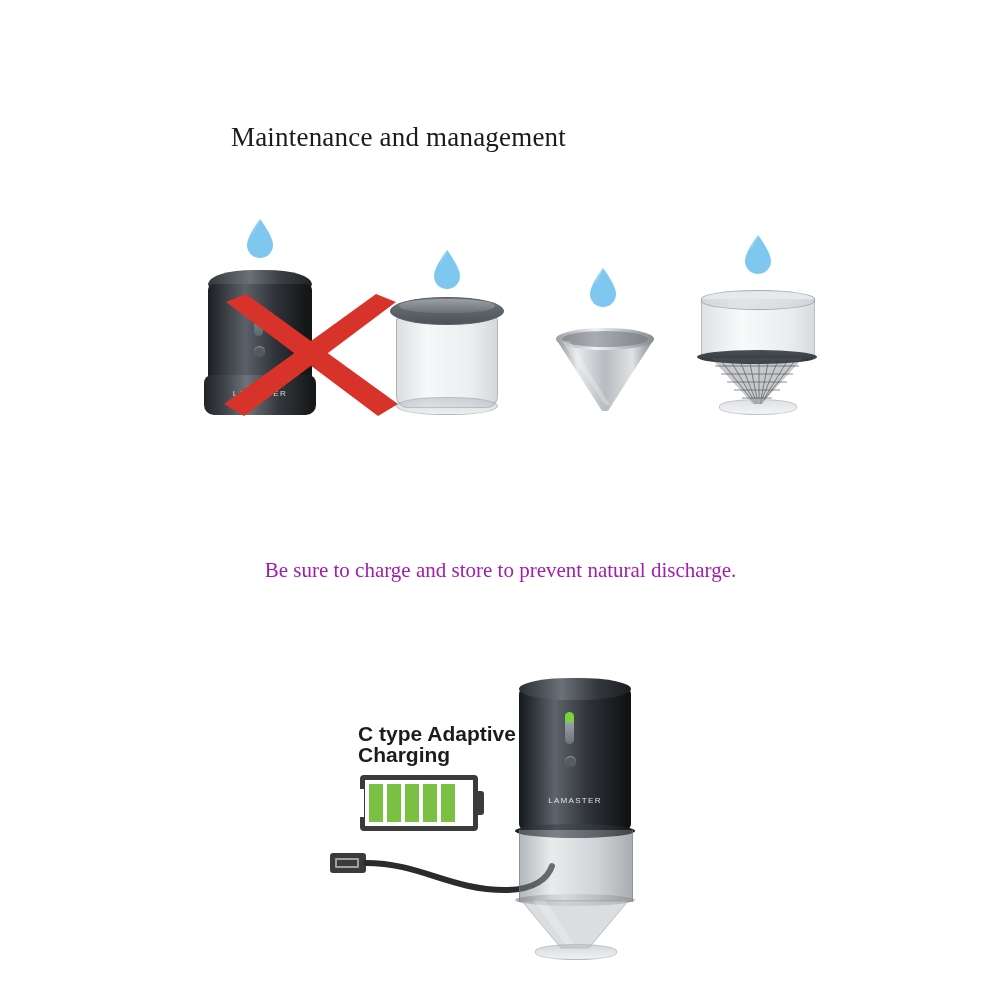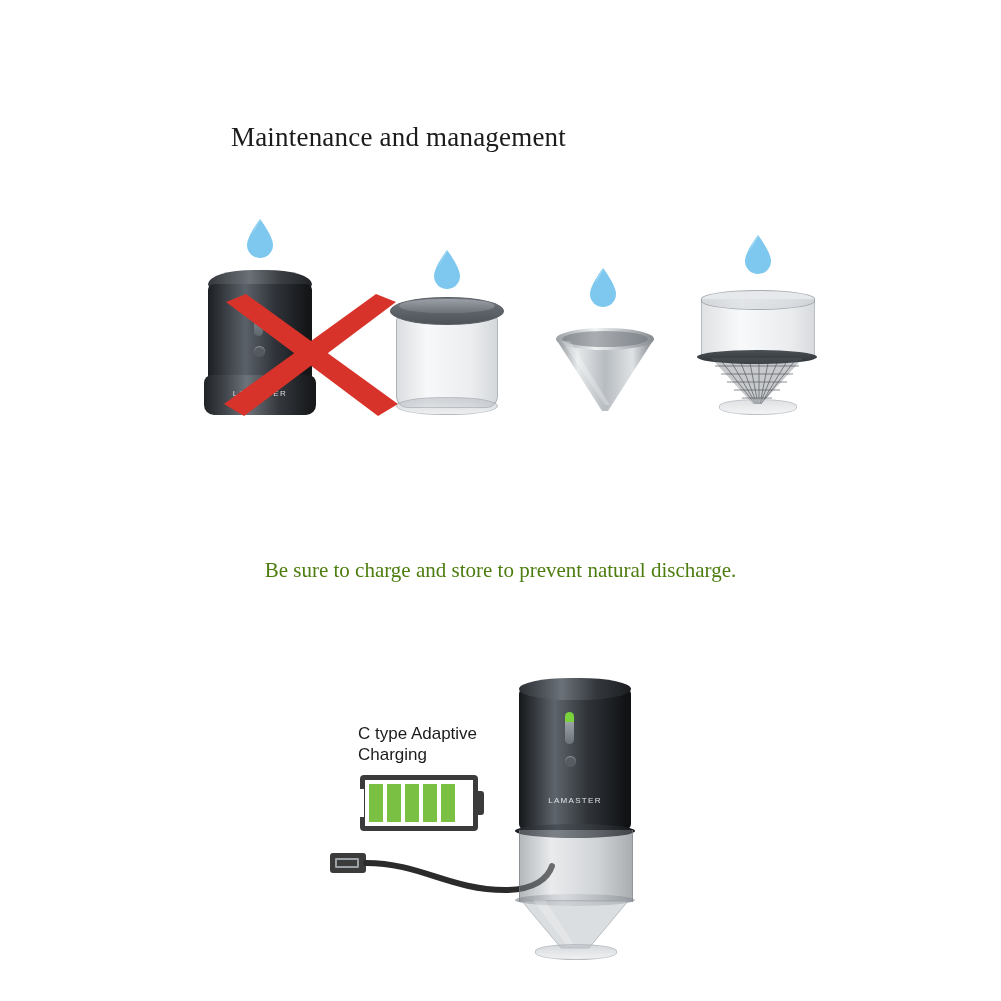--- a/index.html
+++ b/index.html
@@ -217,38 +217,38 @@
     top: 488px; left: 0; width: 1001px;
     text-align: center;
     font-size: 21px;
     color: #1b1b1b;
   }
   .caption2 {
     position: absolute;
     top: 558px; left: 0; width: 1001px;
     text-align: center;
     font-size: 21px;
-    color: #4d7c0f;
+    color: #a21caf;
   }
 
   
   .charge-section {
     position: absolute;
     top: 660px;
     left: 300px;
     width: 420px;
     height: 300px;
   }
   .charge-text {
     position: absolute;
     top: 63px; left: 58px;
     width: 180px;
     font-family: "Liberation Sans", sans-serif;
-    font-weight: normal;
-    font-size: 17px;
+    font-weight: bold;
+    font-size: 21px;
     line-height: 21px;
     color: #1c1c1c;
   }
   .battery {
     position: absolute;
     top: 115px; left: 50px;
     width: 140px; height: 56px;
   }
   .batt-body {
     position: absolute;

